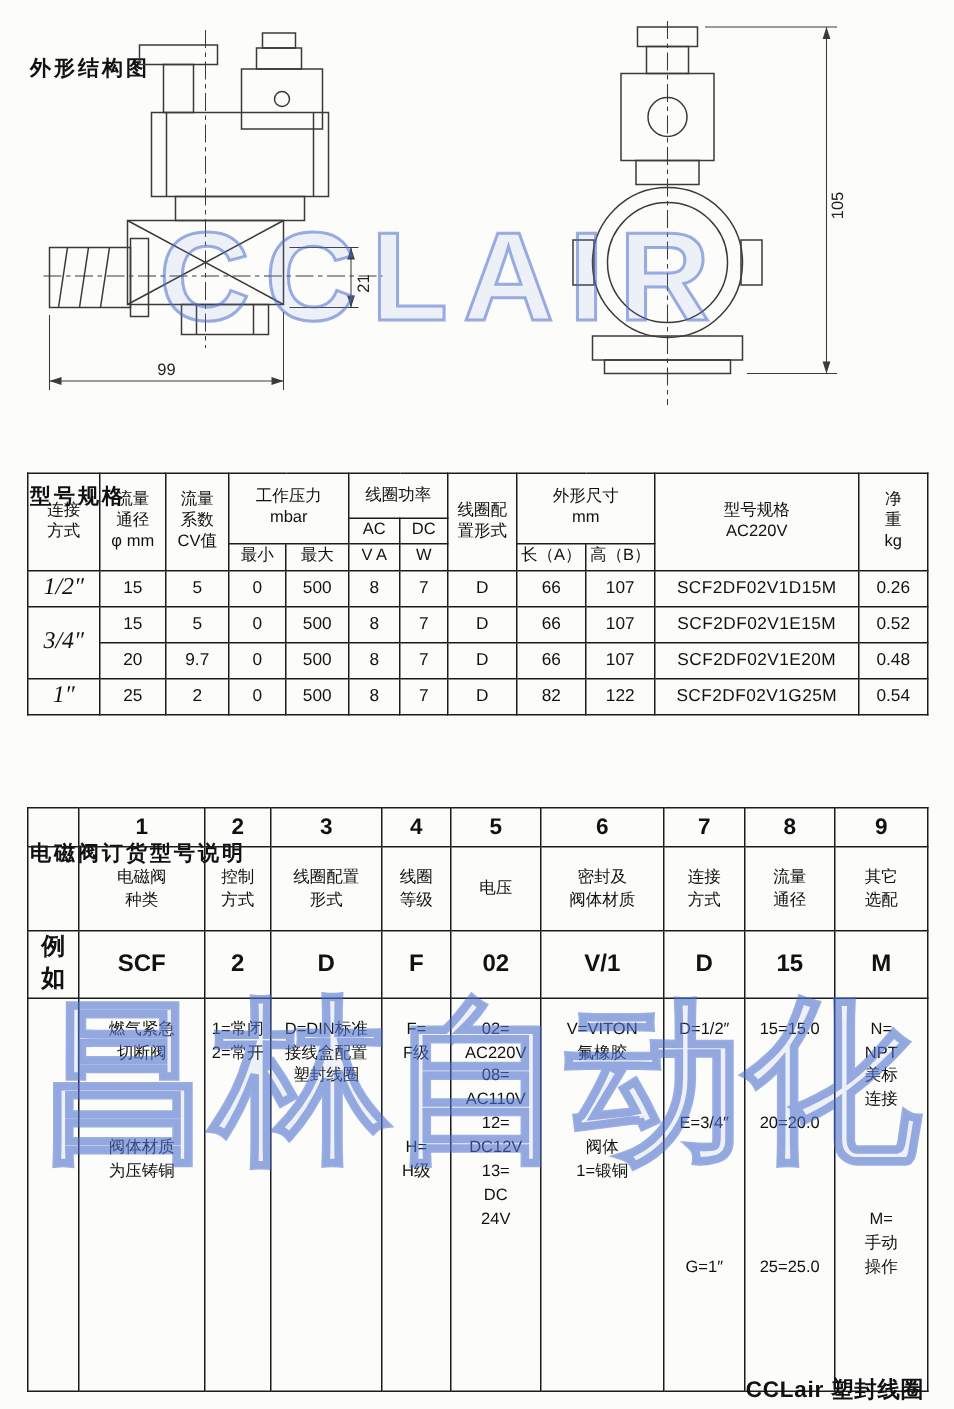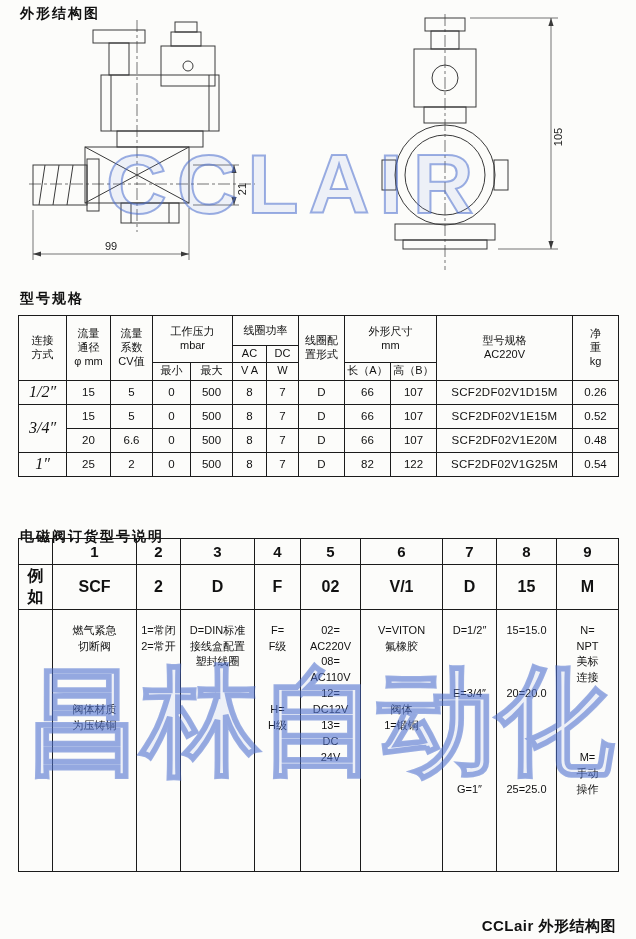--- a/index.html
+++ b/index.html
@@ -6,21 +6,21 @@
   html,body { width:636px; height:939px; }
   body {
     position:relative;
     background:#fcfcfa;
     font-family:"Liberation Sans", sans-serif;
     color:#111;
     overflow:hidden;
   }
   .sec-title {
     position:absolute; left:20px;
-    font-size:14px; font-weight:bold; letter-spacing:2px;
+    font-size:14px; font-weight:bold; letter-spacing:2px;margin-top:32px;
   }
   .t1 { top:5px; }
   .t2 { top:290px; }
   .t3 { top:528px; }
 
   svg.drawing { position:absolute; }
   .svg-left  { left:25px; top:18px; }
   .svg-right { left:370px; top:12px; }
   svg text { font-family:"Liberation Sans", sans-serif; }
 
@@ -227,21 +227,21 @@
     <td>8</td>
     <td>7</td>
     <td>D</td>
     <td>66</td>
     <td>107</td>
     <td class="model-cell">SCF2DF02V1E15M</td>
     <td>0.52</td>
   </tr>
   <tr>
     <td>20</td>
-    <td>6.6</td>
+    <td>9.7</td>
     <td>0</td>
     <td>500</td>
     <td>8</td>
     <td>7</td>
     <td>D</td>
     <td>66</td>
     <td>107</td>
     <td class="model-cell">SCF2DF02V1E20M</td>
     <td>0.48</td>
   </tr>
@@ -283,20 +283,40 @@
     <th>1</th>
     <th>2</th>
     <th>3</th>
     <th>4</th>
     <th>5</th>
     <th>6</th>
     <th>7</th>
     <th>8</th>
     <th>9</th>
   </tr>
+  <tr class="cat-row">
+    <th></th>
+    <th class="pre">电磁阀
+种类</th>
+    <th class="pre">控制
+方式</th>
+    <th class="pre">线圈配置
+形式</th>
+    <th class="pre">线圈
+等级</th>
+    <th class="pre">电压</th>
+    <th class="pre">密封及
+阀体材质</th>
+    <th class="pre">连接
+方式</th>
+    <th class="pre">流量
+通径</th>
+    <th class="pre">其它
+选配</th>
+  </tr>
   <tr class="ex-row">
     <td class="ex-label pre">例
 如</td>
     <td>SCF</td>
     <td>2</td>
     <td>D</td>
     <td>F</td>
     <td>02</td>
     <td>V/1</td>
     <td>D</td>
@@ -372,13 +392,13 @@
 
 M=
 手动
 操作</td>
   </tr>
 </tbody>
   </table>
 
 <div class="wm wm2">昌林自动化</div>
 
-<div class="footer">CCLair 外形结构图</div>
+<div class="footer">CCLair 塑封线圈</div>
 
 </body></html>

